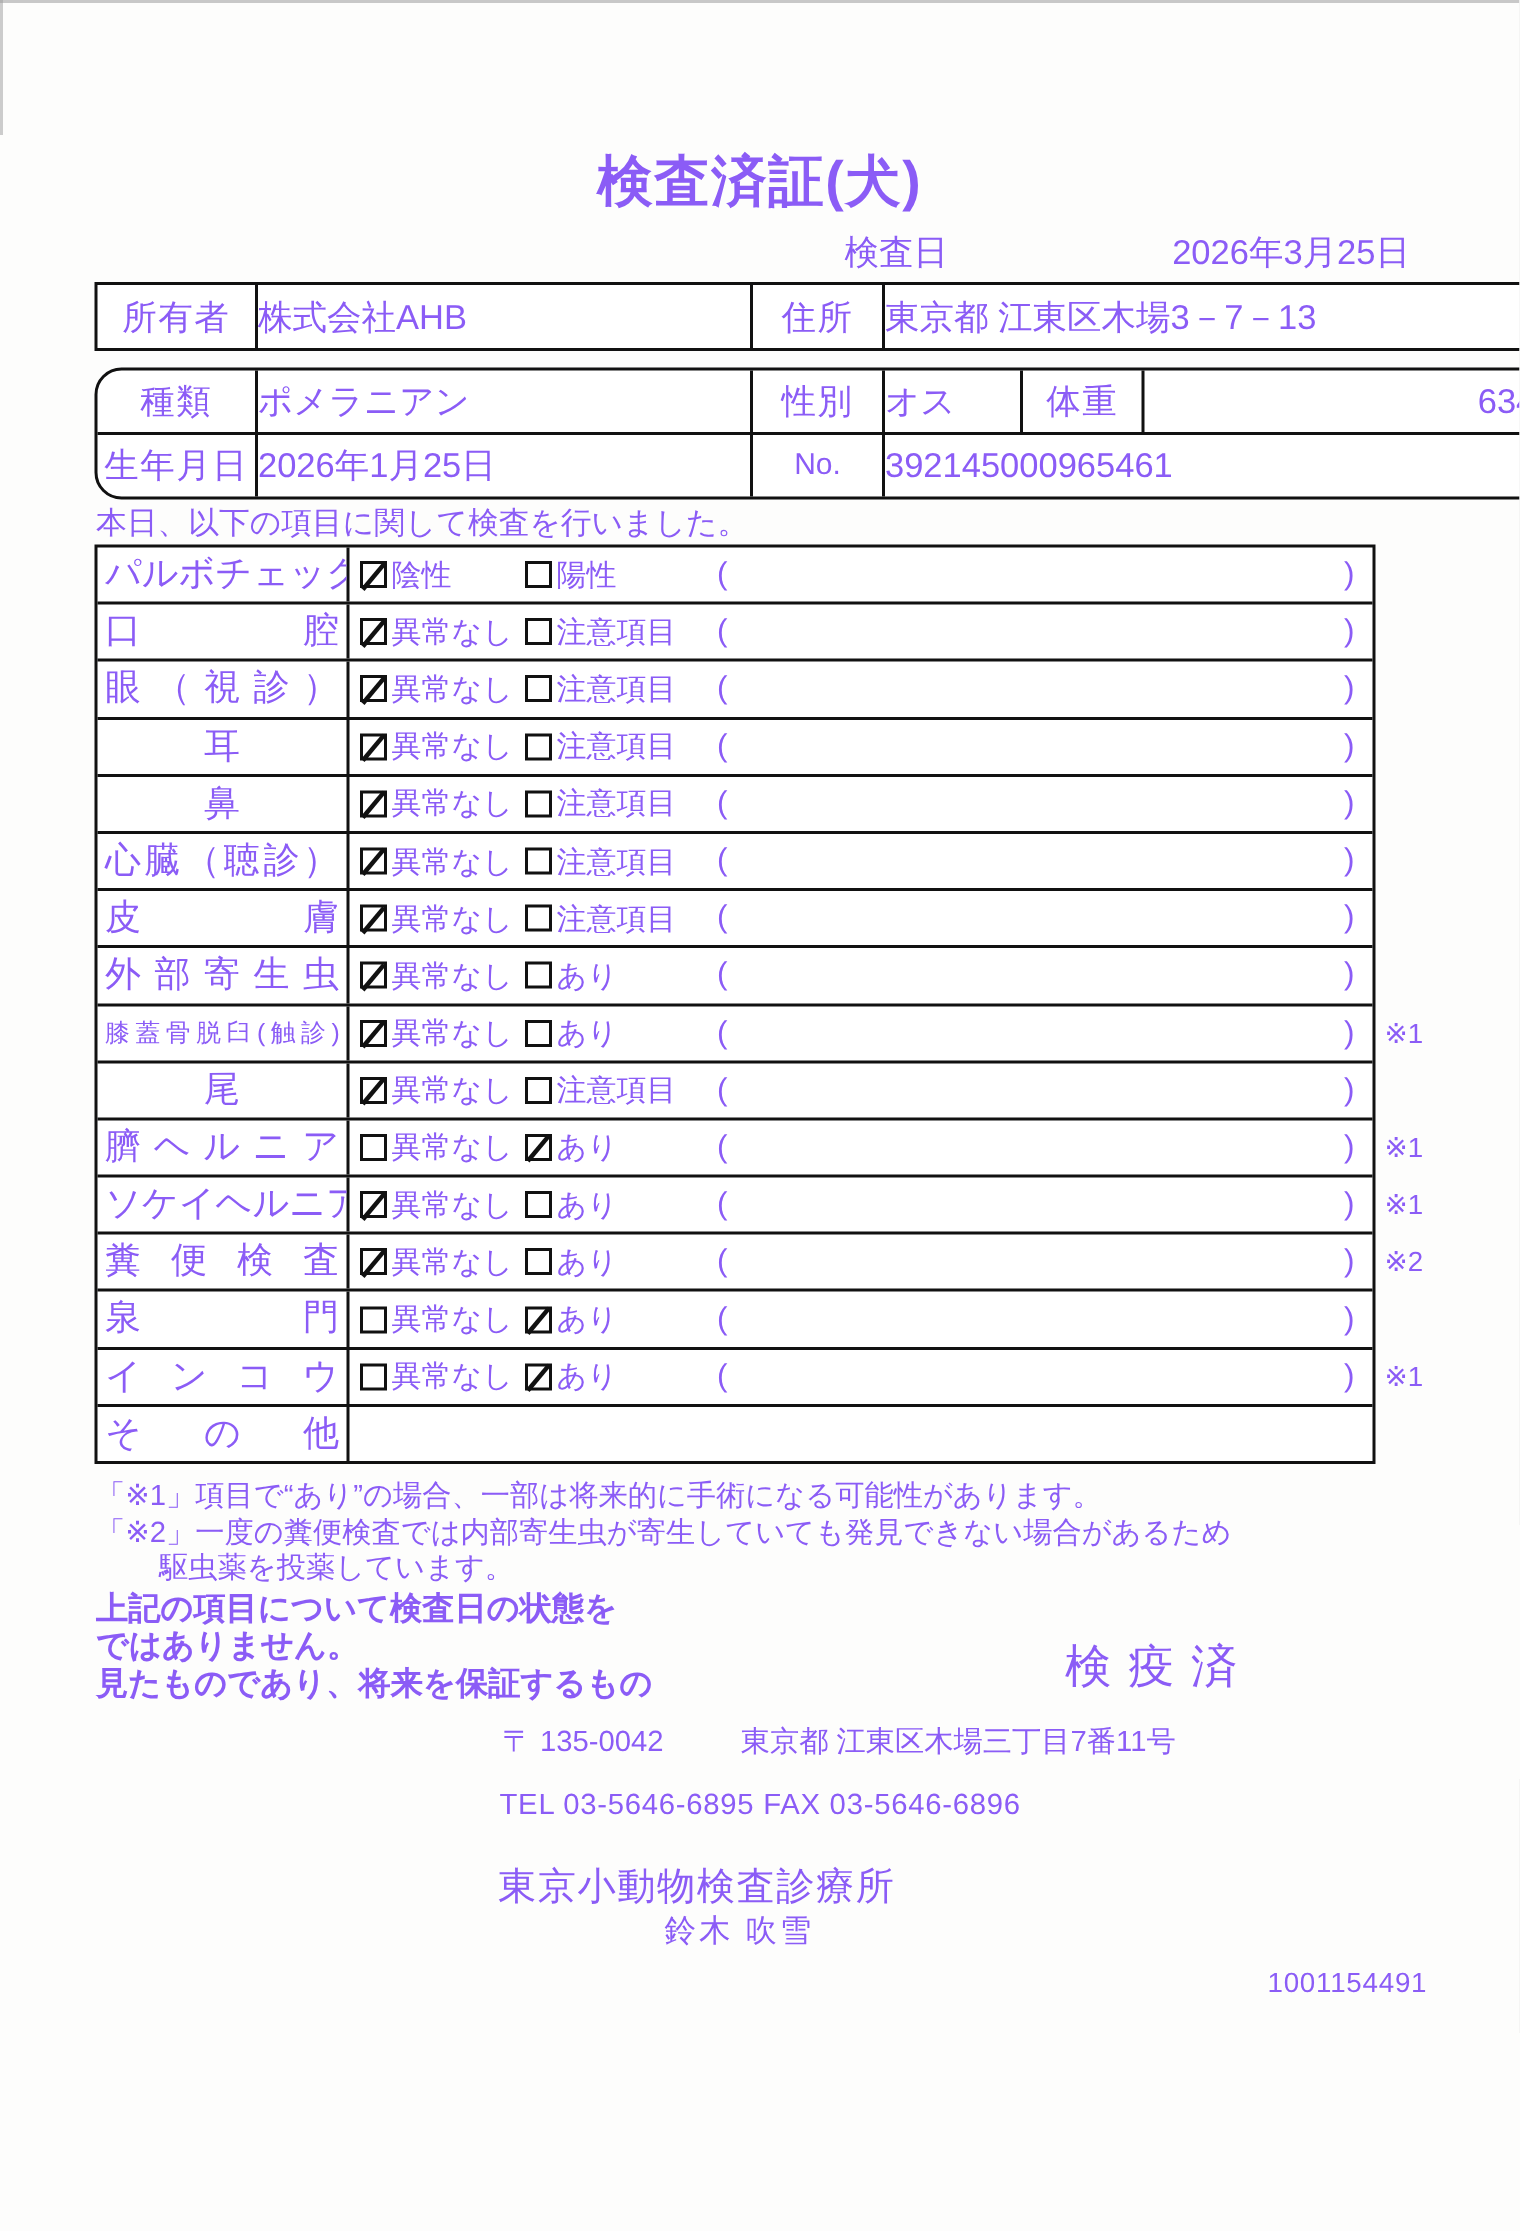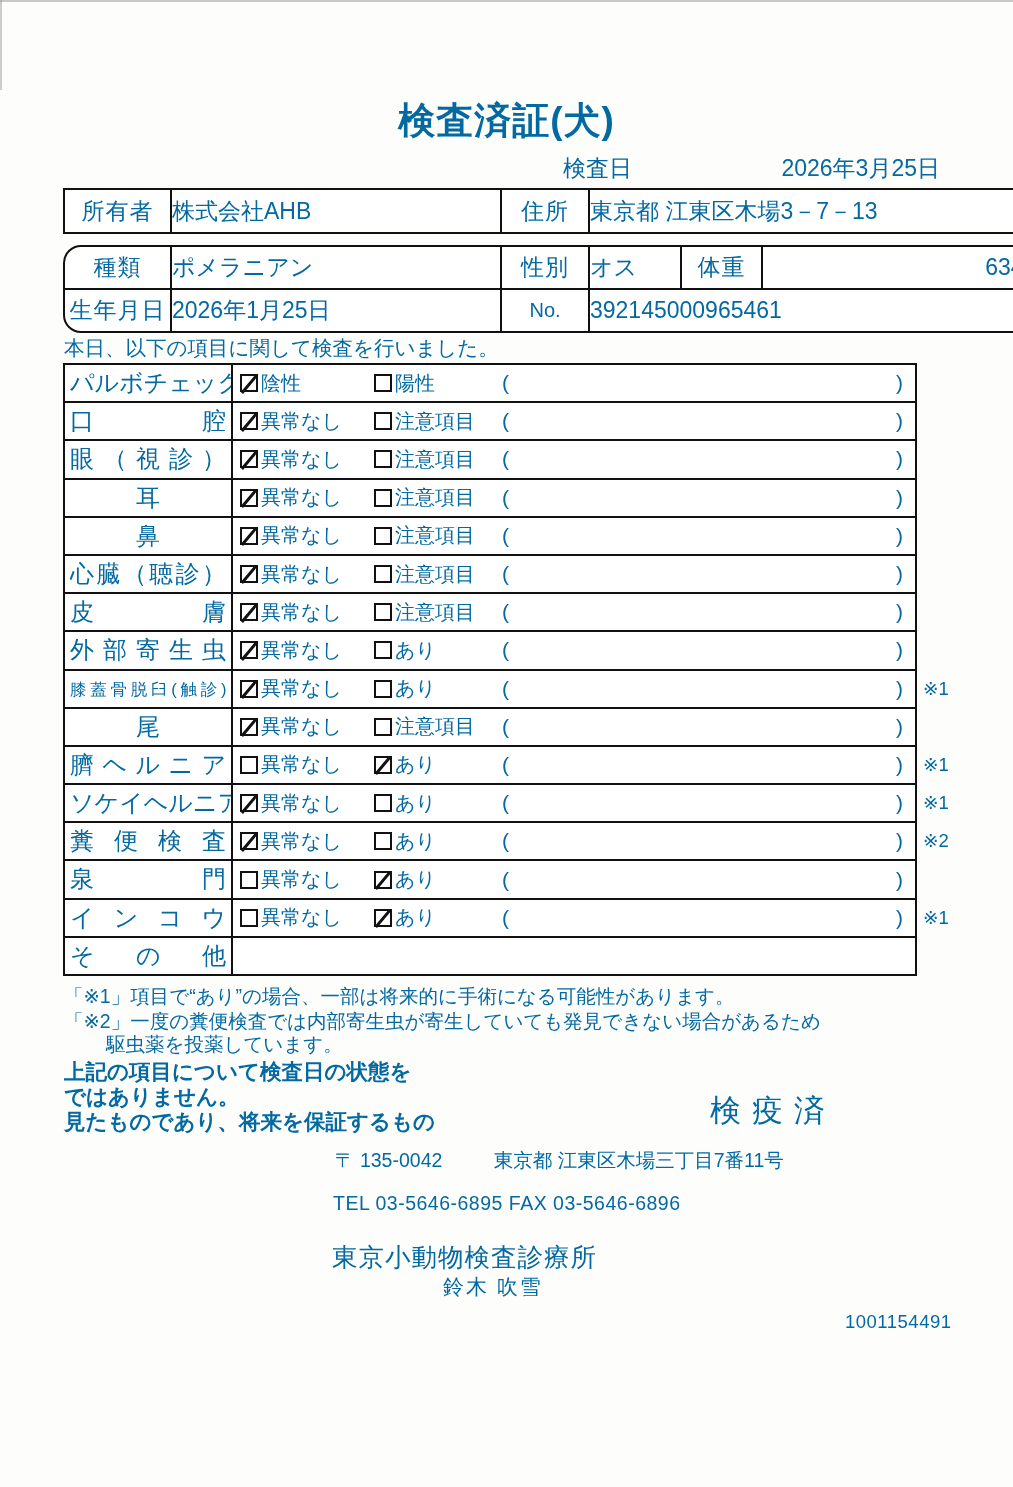--- a/index.html
+++ b/index.html
@@ -4,21 +4,21 @@
 <style>
   html,body{margin:0;padding:0;}
   body{
     background:#e8e8e8;
     font-family:"Liberation Sans","DejaVu Sans",sans-serif;
   }
   .page{
     position:relative;
     width:1013px;height:1487px;
     background:#fdfdfc;
-    color:#0369a1;
+    color:#8b5cf6;
     overflow:hidden;
     margin:0 auto;
   }
   
   .scan-edge-top{position:absolute;top:0;left:0;width:100%;height:2px;background:#9c9c9c;opacity:.55;}
   .scan-edge-left{position:absolute;top:0;left:0;width:2px;height:90px;background:#9c9c9c;opacity:.5;}
 
   .title{
     position:absolute;top:96px;left:0;width:100%;
     margin:0;text-align:center;
@@ -81,21 +81,21 @@
     white-space:nowrap;overflow:hidden;
   }
   .cname.justify{text-align:justify;text-align-last:justify;text-justify:inter-character;}
   .cname.center{text-align:center;}
   .cname.small{font-size:16.5px;letter-spacing:-0.5px;}
   .copts{
     flex:1;display:flex;align-items:center;
     padding-left:7px;font-size:20px;
   }
   .opt{display:flex;align-items:center;white-space:nowrap;}
-  .opt.o1{width:134px;flex:none;}
+  .opt.o1{width:110px;flex:none;}
   .opt.o2{width:128px;flex:none;}
   .cb{
     position:relative;width:14px;height:14px;flex:none;
     border:2px solid #111;margin-right:3px;
   }
   .cb .tick{
     position:absolute;left:-1px;bottom:-2px;
     width:22px;height:2.6px;background:#111;
     transform:rotate(-50deg);transform-origin:2px 50%;
   }

